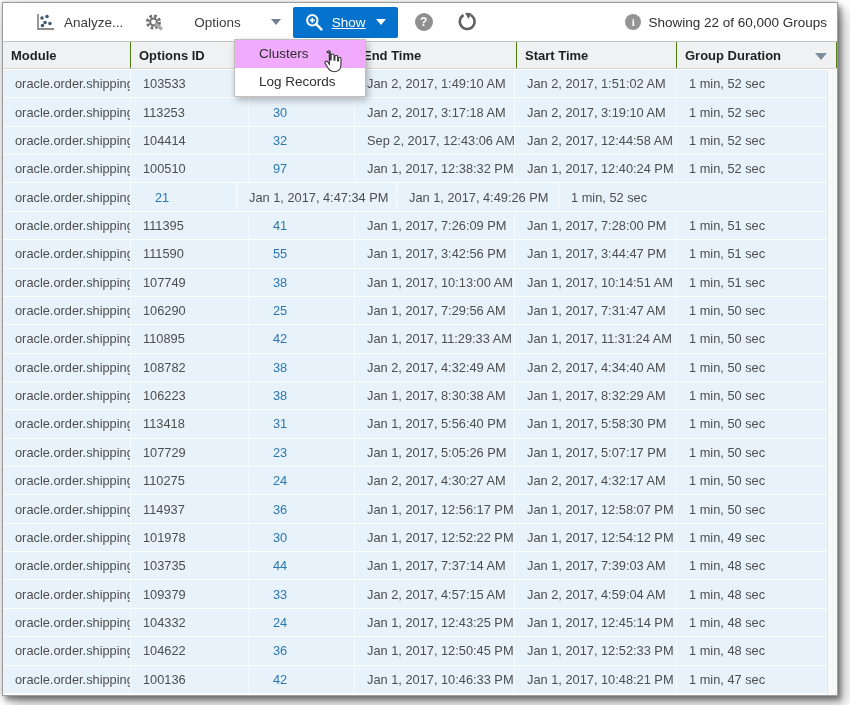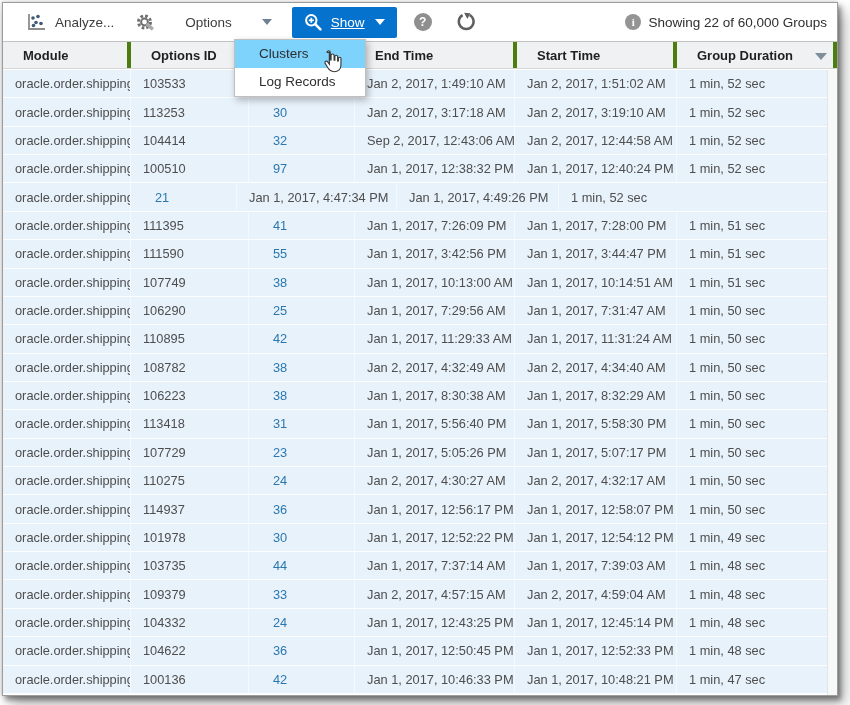--- a/index.html
+++ b/index.html
@@ -4,57 +4,57 @@
 <style>
   * { box-sizing: border-box; margin: 0; padding: 0; }
   html,body { width:850px; height:705px; background:#ffffff; overflow:hidden;
               font-family:"Liberation Sans", sans-serif; }
   .window {
     position:absolute; left:2px; top:2px; width:836px; height:694px;
     background:#fff; border:1px solid #9d9d9d;
     box-shadow: 3px 4px 5px rgba(0,0,0,.40), 7px 9px 14px rgba(0,0,0,.28), -1px -1px 3px rgba(0,0,0,.14);
   }
   
-  .toolbar { height:38px; display:flex; align-items:center; padding:0 8px 0 22px; background:#fff; }
+  .toolbar { height:38px; display:flex; align-items:center; padding:0 8px 0 31px; background:#fff; }
   .tbtn { display:flex; align-items:center; gap:8px; color:#3c3c3c; font-size:13.5px; cursor:default; }
   .caret { width:0; height:0; border-left:5px solid transparent; border-right:5px solid transparent; border-top:6px solid #6e8092; margin-left:2px; }
   .show-btn { display:flex; align-items:center; gap:8px; background:#0572CE; color:#fff;
-              height:31px; padding:0 12px; border-radius:2px; margin-left:20px; font-size:13.5px;text-decoration:underline; }
+              height:31px; padding:0 12px; border-radius:2px; margin-left:12px; font-size:13.5px;text-decoration:underline; }
   .show-btn .caret { border-top-color:#fff; }
   .round-ico { width:18px; height:18px; border-radius:50%; background:#8f8f8f; color:#fff;
                font-size:12px; font-weight:bold; display:flex; align-items:center; justify-content:center; }
   .status { margin-left:auto; display:flex; align-items:center; gap:7px; font-size:13.5px; color:#2f2f2f; padding-right:2px; }
   .info-ico { width:16px; height:16px; border-radius:50%; background:#949494; color:#fff;
               font-size:11px; font-weight:bold; font-family:"Liberation Serif",serif;
               display:flex; align-items:center; justify-content:center; }
   .ml21{margin-left:21px;gap:28px;} .ml17{margin-left:17px;} .ml24{margin-left:24px;}
   
   .grid { position:absolute; left:0; right:0; top:38px; bottom:0; }
   .thead { display:flex; height:28px; background:#f0f1f2; border-top:1px solid #c2c2c2;
            border-bottom:1px solid #d5d5d5; font-size:13px; font-weight:bold; color:#1f1f1f;
            align-items:center; position:relative; }
-  .th { height:100%; display:flex; align-items:center; padding-left:20px; border-right:4px solid #4d7c0f; }
+  .th { height:100%; display:flex; align-items:center; padding-left:8px; border-right:1px solid #4d7c0f; }
   .th:last-child { border-right:none; }
   .c0{width:128px;} .c1{width:118px;} .c2{width:106px;} .c3{width:160px;} .c4{width:162px;} .c5{flex:1;}
   .sort-ico { position:absolute; right:10px; top:11px; width:0; height:0;
               border-left:6px solid transparent; border-right:6px solid transparent;
               border-top:7px solid #7e8e9b; }
   .tbody { position:absolute; left:0; right:0; top:29px; bottom:0; }
   .row { display:flex; height:28.36px; background:#e8f2fb; border-bottom:1px solid #fbfdfe; }
   .cell { height:100%; display:flex; align-items:center; padding-left:12px; font-size:12.8px;
           color:#4e4e4e; border-right:1px solid #f3f9fd; white-space:nowrap; overflow:hidden; }
   .cell.cc2 { padding-left:24px; }
   .cell.link { color:#2a77af;text-align:center; }
   .scroll-track { position:absolute; top:29px; bottom:0; right:0; width:10px;
                   background:#f7f8f8; border-left:1px solid #e4e4e4; }
   
   .menu { position:absolute; left:231px; top:36px; width:132px; background:#fff;
           border:1px solid #bfbfbf; box-shadow:2px 3px 7px rgba(0,0,0,.28); z-index:50; }
   .menu-item { height:28px; line-height:28px; padding-left:24px; font-size:13.5px; color:#2e2e2e; }
-  .menu-item.hover { background:#7dd3fc; }
+  .menu-item.hover { background:#f0abfc; }
   .cursor { position:absolute; left:84px; top:9px; width:23px; height:27px; z-index:60; }
   svg { display:block; }
 </style>
 </head>
 <body>
 
 <div class="window">
 
   <div class="toolbar">
     <div class="tbtn">

